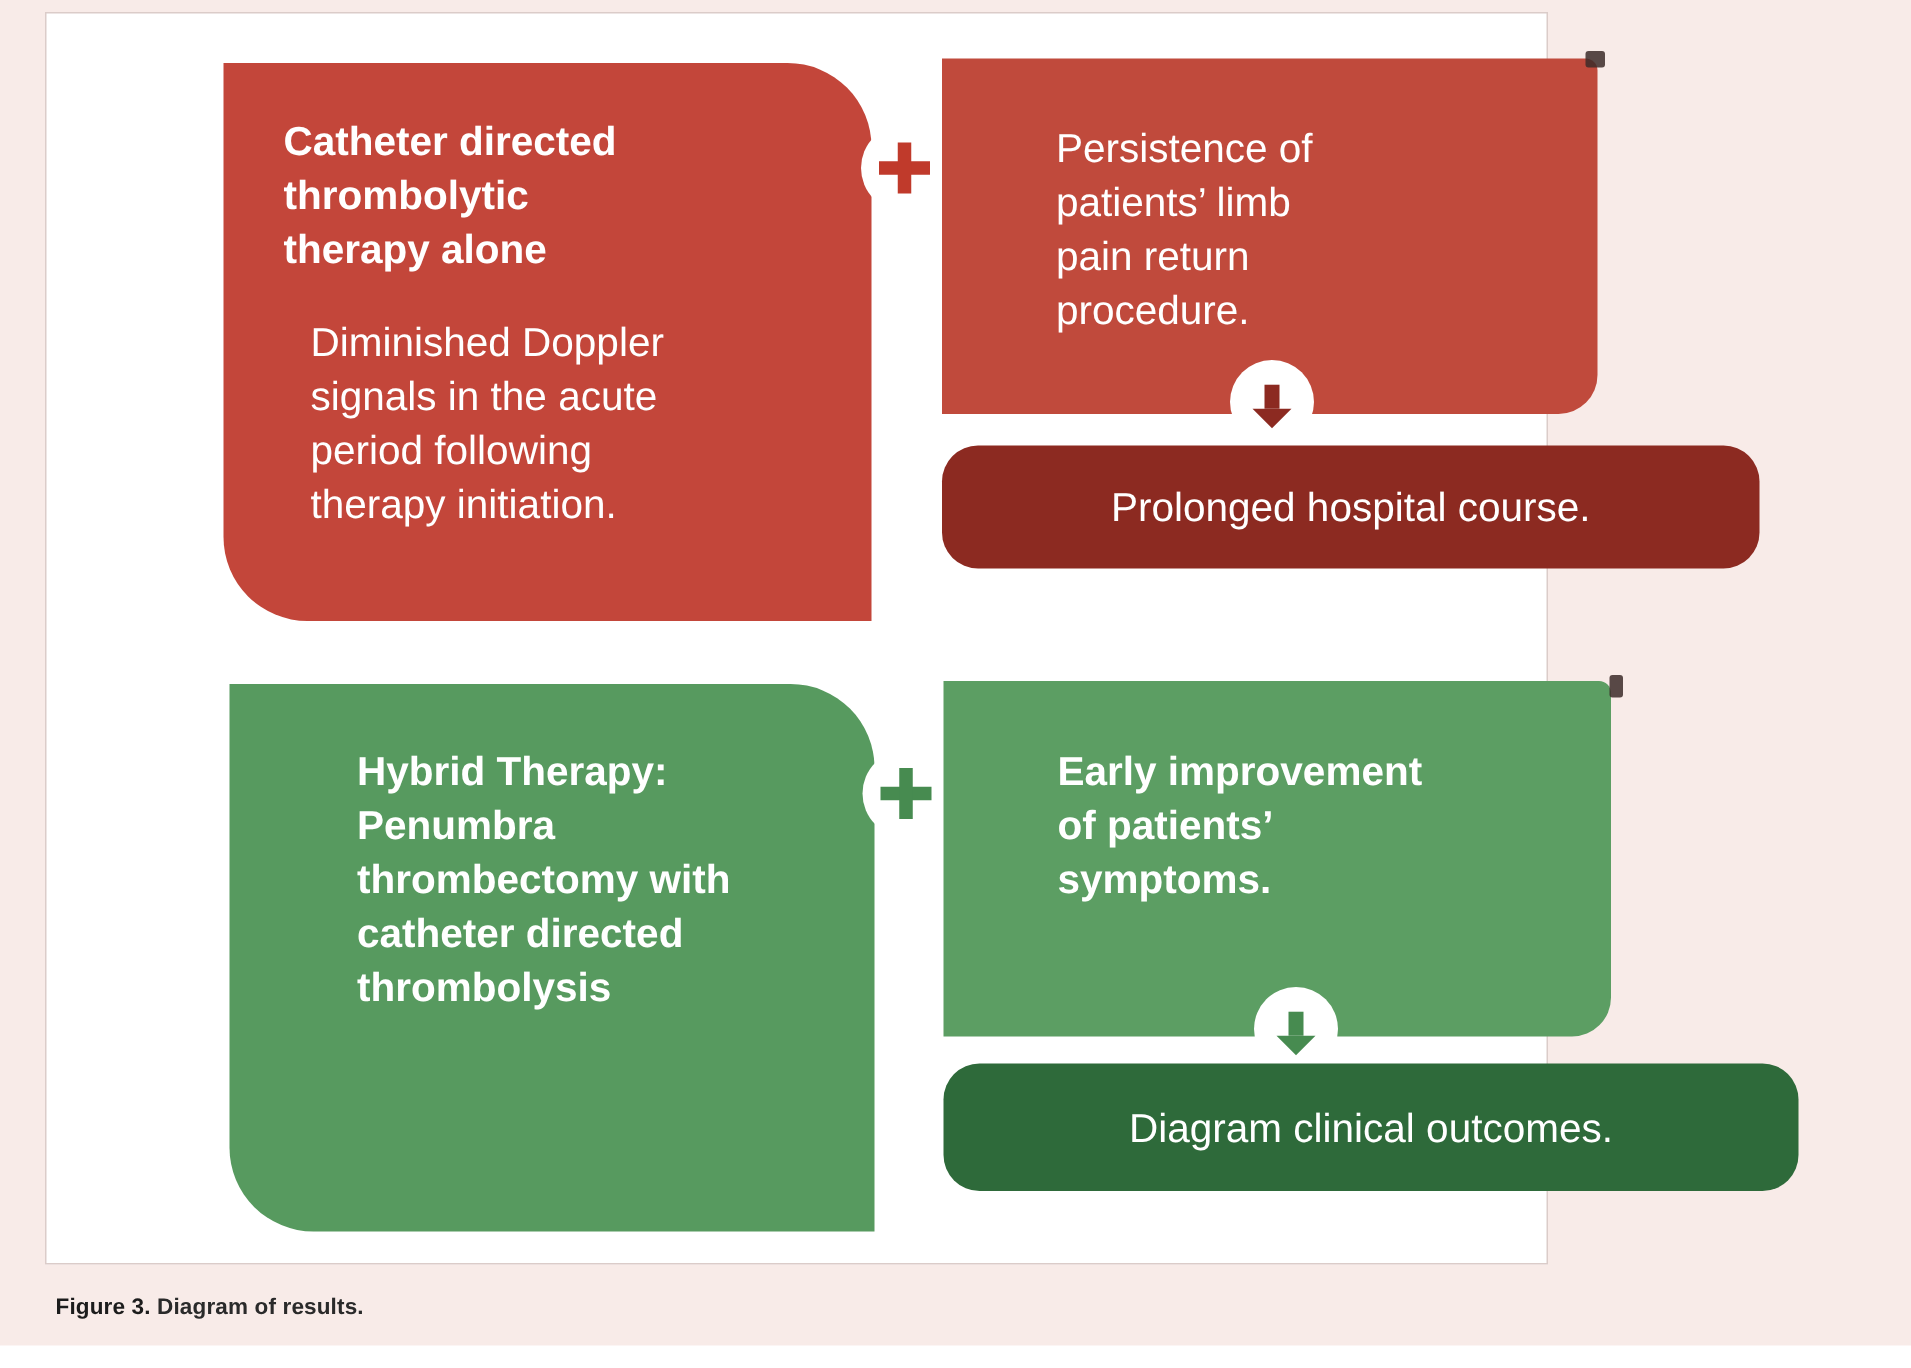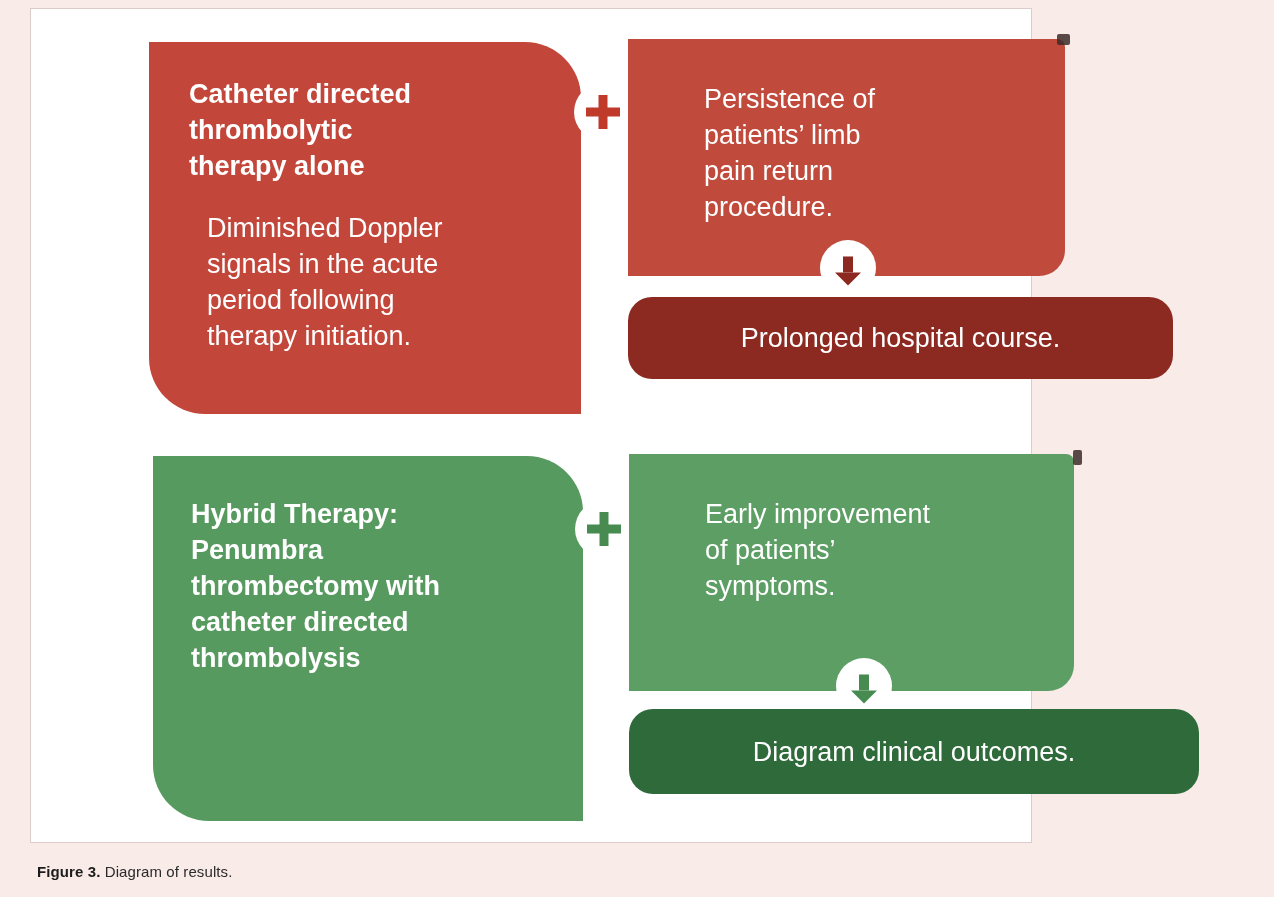--- a/index.html
+++ b/index.html
@@ -36,24 +36,24 @@
   .box-body  { padding:26px 24px 0 58px; }
   .side-box .txt { display:block; padding:42px 24px 0 76px; }
 
   
   .pos-main-red   { left:118px; top:33px;  width:432px; height:372px; background:var(--red-main,#c3463a); }
   .pos-side-red   { left:597px; top:30px;  width:437px; height:237px; background:var(--red-side,#c04a3c); }
   .pos-out-red    { left:597px; top:288px; width:545px; height:82px;  background:var(--red-dark,#8c2a21); }
 
   
   .pos-main-green { left:122px; top:447px; width:430px; height:365px; background:var(--green-main,#579a5f); }
-  .pos-side-green { left:598px; top:445px; width:445px; height:237px; background:var(--green-side,#5c9e63); }
+  .pos-side-green { left:598px; top:445px; width:445px; height:237px; background:var(--green-side,#5c9e63);font-weight:bold; }
   .pos-out-green  { left:598px; top:700px; width:570px; height:85px;  background:var(--green-dark,#2e6a3a); }
 
-  .row-green .box-title { padding:40px 24px 0 38px; }
+  .row-green .box-title { padding:40px 24px 0 38px;margin-left:47px; }
   .row-green .box-body  { padding:24px 18px 0 78px; }
 
   
   .circle {
     position:absolute; background:#ffffff; border-radius:50%;
   }
   .pos-plus-red    { left:543px; top:74px;  width:58px; height:58px; --accent:var(--red-accent,#c03a2b); }
   .pos-plus-green  { left:544px; top:491px; width:58px; height:58px; --accent:var(--green-accent,#478b50); }
   .pos-arrow-red   { left:789px; top:231px; width:56px; height:56px; --accent:var(--red-dark,#8c2a21); }
   .pos-arrow-green { left:805px; top:649px; width:56px; height:56px; --accent:var(--green-accent,#3f7f48); }
@@ -83,21 +83,21 @@
   .notch { position:absolute; background:#3c2c29; opacity:.85; border-radius:2px; }
   .notch-red   { left:1026px; top:25px;  width:13px; height:11px; }
   .notch-green { left:1042px; top:441px; width:9px;  height:15px; }
 
   
   .caption {
     position:absolute; left:37px; top:863px;
     font-size:15px; color:#1c1c1c; letter-spacing:.1px;
   }
   .caption .cap-label { font-weight:700; }
-  .caption .cap-text  { font-weight:400; color:#2a2a2a; }
+  .caption .cap-text  { font-weight:700; color:#2a2a2a; }
 
   .bottom-white {
     position:absolute; left:0; top:897px; width:1274px; height:15px;
     background:#ffffff;
   }
 </style>
 </head>
 <body>
 
 <div class="page">

